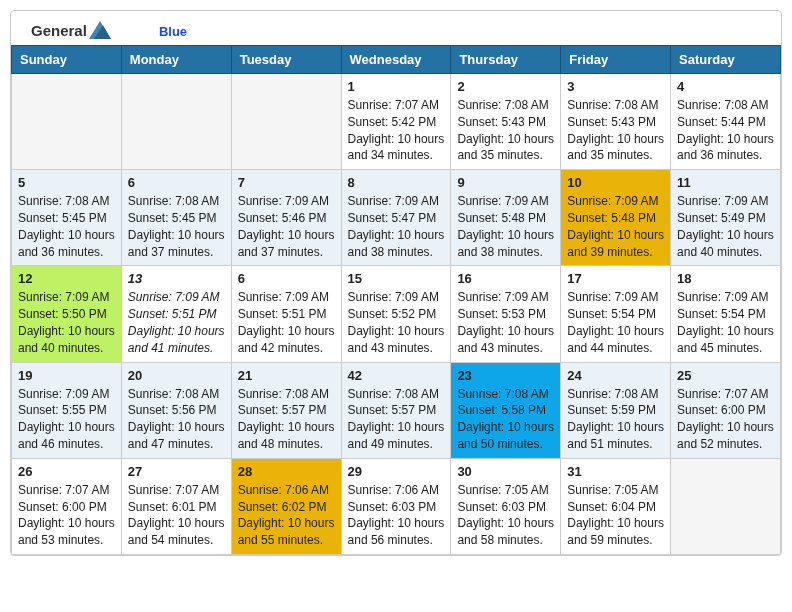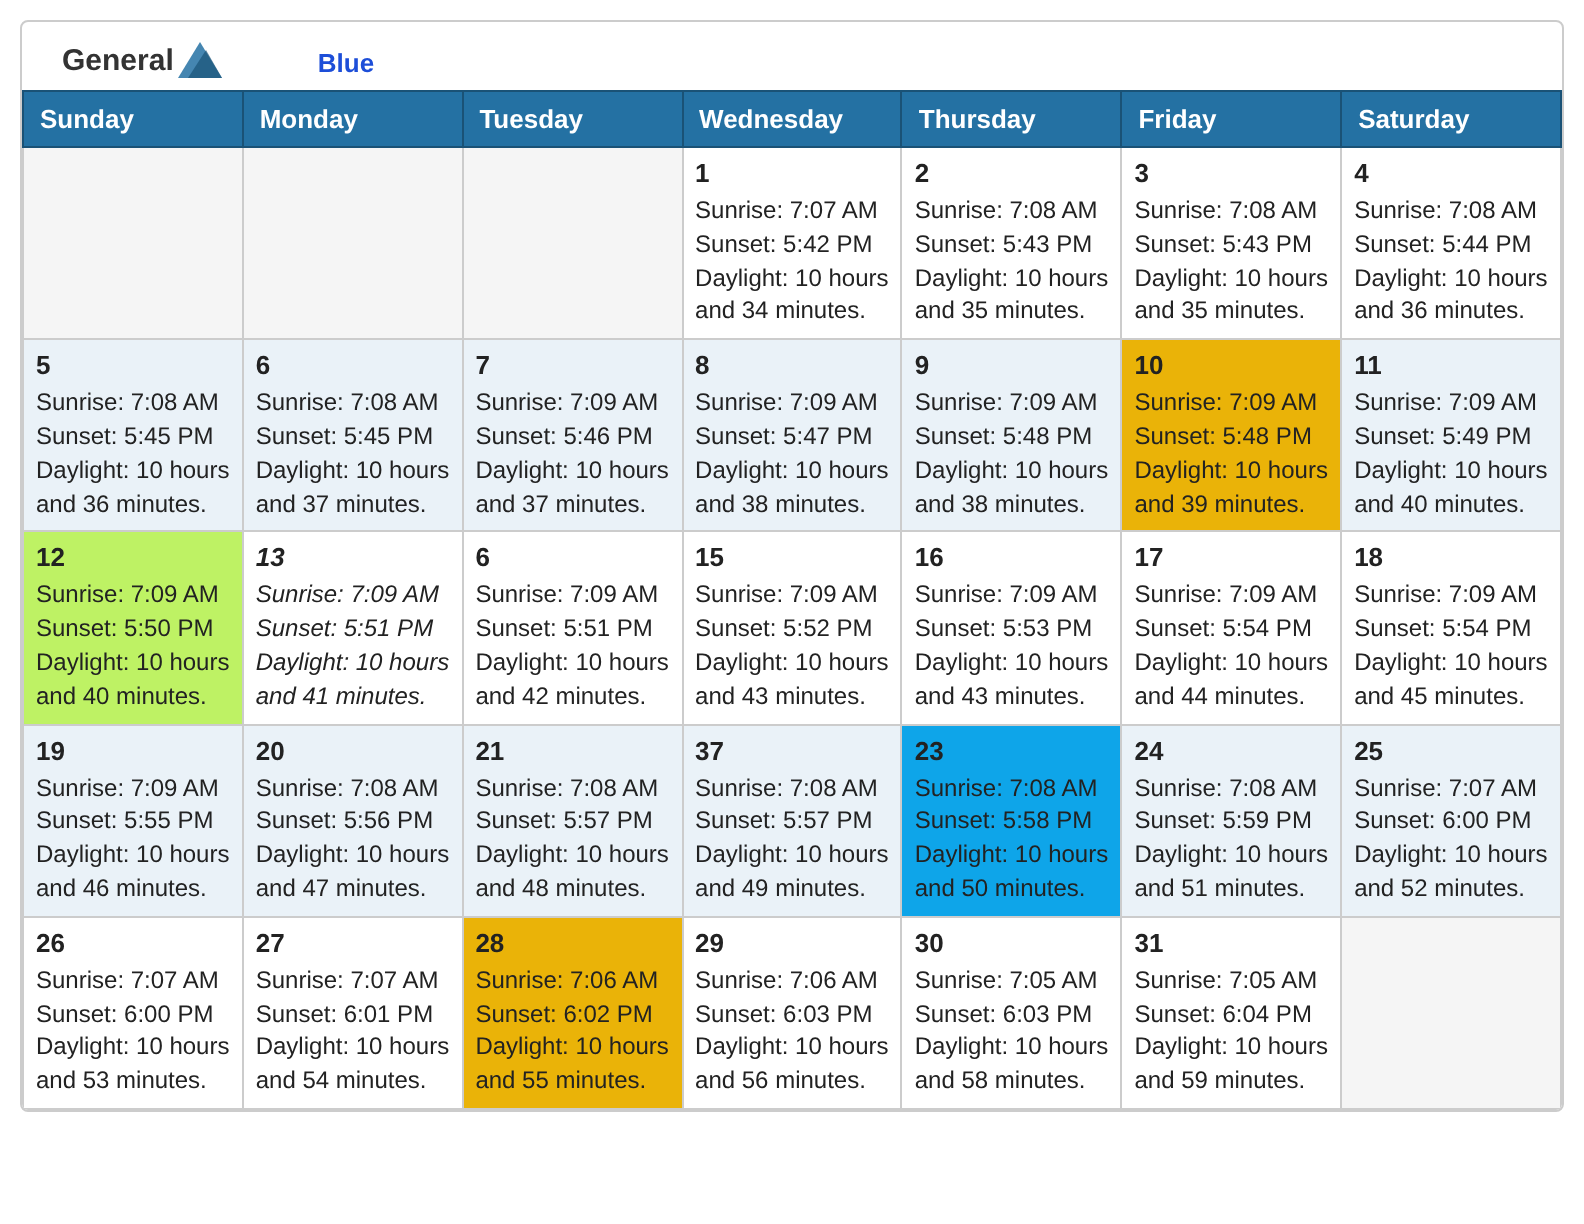--- a/index.html
+++ b/index.html
@@ -209,21 +209,21 @@
           </td>
           <td style="background: rgb(234, 242, 248);">
             <div class="day-number">20</div>
             <div class="day-info">Sunrise: 7:08 AM<br>Sunset: 5:56 PM<br>Daylight: 10 hours<br>and 47 minutes.</div>
           </td>
           <td style="background: rgb(234, 242, 248);">
             <div class="day-number">21</div>
             <div class="day-info">Sunrise: 7:08 AM<br>Sunset: 5:57 PM<br>Daylight: 10 hours<br>and 48 minutes.</div>
           </td>
           <td style="background: rgb(234, 242, 248);">
-            <div class="day-number">37</div>
+            <div class="day-number">42</div>
             <div class="day-info">Sunrise: 7:08 AM<br>Sunset: 5:57 PM<br>Daylight: 10 hours<br>and 49 minutes.</div>
           </td>
           <td style="background: #0ea5e9;">
             <div class="day-number">23</div>
             <div class="day-info">Sunrise: 7:08 AM<br>Sunset: 5:58 PM<br>Daylight: 10 hours<br>and 50 minutes.</div>
           </td>
           <td style="background: rgb(234, 242, 248);">
             <div class="day-number">24</div>
             <div class="day-info">Sunrise: 7:08 AM<br>Sunset: 5:59 PM<br>Daylight: 10 hours<br>and 51 minutes.</div>
           </td>

